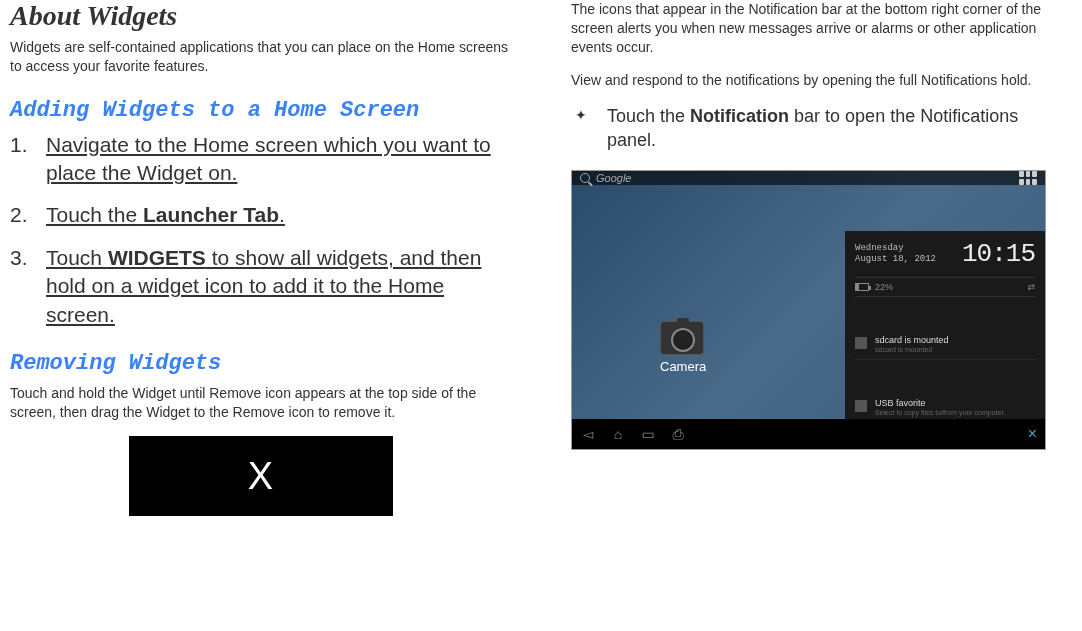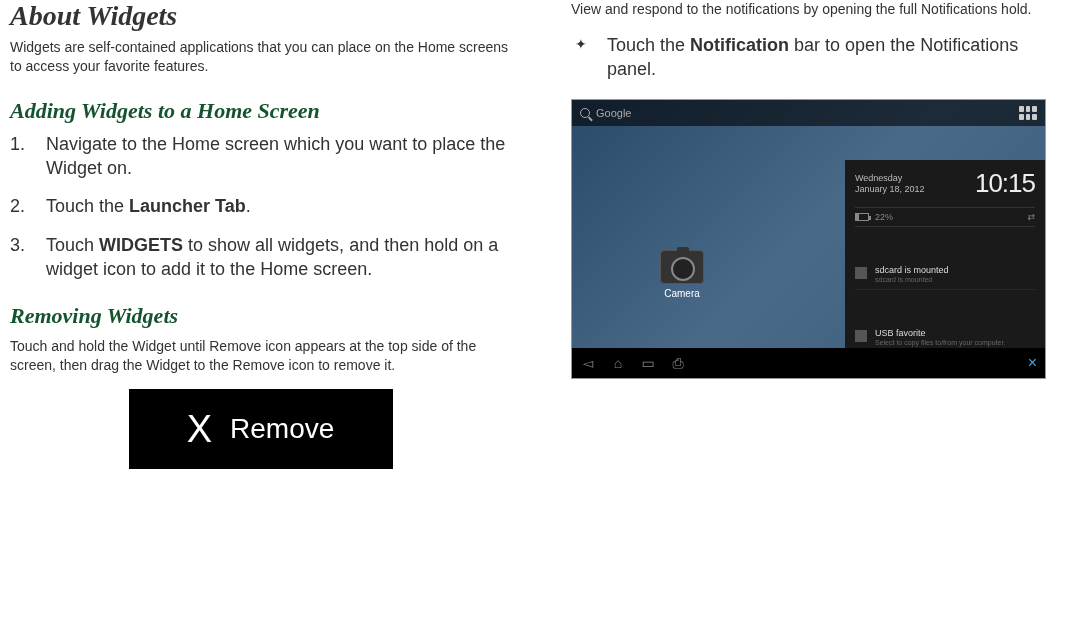--- a/index.html
+++ b/index.html
@@ -27,43 +27,44 @@
       font-weight: bold;
       font-style: italic;
       color: #333;
       margin-bottom: 6px;
       font-family: Georgia, 'Times New Roman', serif;
     }
     h2 {
       font-size: 22px;
       font-weight: bold;
       font-style: italic;
-      color: #14532d;
+      color: #3b82f6;
       margin-top: 22px;
       margin-bottom: 8px;
-      font-family: Liberation Serif, serif;
+      font-family: Liberation Mono, monospace;
     }
     p {
       font-size: 14px;
       line-height: 1.35;
       color: #333;
       margin-bottom: 14px;
     }
     ol {
       padding-left: 0;
       list-style: none;
       counter-reset: item;
     }
     ol li {
-      font-size: 18px;
+      font-size: 21px;
       line-height: 1.35;
       margin-bottom: 14px;
       padding-left: 36px;
       position: relative;
       counter-increment: item;
+      text-decoration: underline;
     }
     ol li::before {
       content: counter(item) ".";
       position: absolute;
       left: 0;
       top: 0;
     }
     .bullet-list {
       list-style: none;
       padding: 0;
@@ -113,26 +114,27 @@
       position: relative;
       margin-top: 18px;
       border: 1px solid #999;
       overflow: hidden;
     }
     .ss-topbar {
       position: absolute;
       top: 0;
       left: 0;
       right: 0;
-      height: 26px;
+      height: 14px;
       background: rgba(0,0,0,0.6);
       display: flex;
       align-items: center;
       padding: 0 8px;
       justify-content: space-between;
+      font-style: italic;
     }
     .ss-search {
       display: flex;
       align-items: center;
       gap: 6px;
       color: #aaa;
       font-size: 11px;
     }
     .ss-search-icon {
       width: 10px;
@@ -162,21 +164,21 @@
     .ss-apps-icon span {
       background: #ccc;
       border-radius: 1px;
     }
     .ss-camera {
       position: absolute;
       left: 88px;
       top: 150px;
       text-align: center;
       color: #fff;
-      font-size: 10px;
+      font-size: 13px;
     }
     .ss-camera-icon {
       width: 44px;
       height: 34px;
       background: #333;
       border-radius: 4px;
       position: relative;
       margin-bottom: 4px;
       border: 1px solid #555;
     }
@@ -205,20 +207,21 @@
       background: #1a1a1a;
       color: #ddd;
       padding: 8px 10px;
       font-size: 9px;
     }
     .ss-panel-date {
       display: flex;
       justify-content: space-between;
       align-items: center;
       margin-bottom: 8px;
+      font-family: Liberation Mono, monospace;
     }
     .ss-panel-daydate {
       line-height: 1.2;
       color: #bbb;
     }
     .ss-panel-time {
       font-size: 26px;
       font-weight: 200;
       letter-spacing: -1px;
       color: #eee;
@@ -300,25 +303,25 @@
       <li>
         <span>Touch </span><strong>WIDGETS</strong><span> to show all widgets, and then hold on a widget icon to add it to the Home screen.</span>
       </li>
     </ol>
 
     <h2>Removing Widgets</h2>
     <p>Touch and hold the Widget until Remove icon appears at the top side of the screen, then drag the Widget to the Remove icon to remove it.</p>
 
     <div class="remove-badge">
       <span class="x">X</span>
-      <span class="label">Remove</span>
     </div>
   </div>
 
   <div class="col">
+    <p>The icons that appear in the Notification bar at the bottom right corner of the screen alerts you when new messages arrive or alarms or other application events occur.</p>
     <p>View and respond to the notifications by opening the full Notifications hold.</p>
 
     <ul class="bullet-list">
       <li>
         <span>Touch the </span><strong>Notification</strong><span> bar to open the Notifications panel.</span>
       </li>
     </ul>
 
     <div class="screenshot">
       <div class="ss-topbar">
@@ -338,21 +341,21 @@
 
       <div class="ss-camera">
         <div class="ss-camera-icon"></div>
         <div>Camera</div>
       </div>
 
       <div class="ss-panel">
         <div class="ss-panel-date">
           <div class="ss-panel-daydate">
             <div>Wednesday</div>
-            <div>January 18, 2012</div>
+            <div>August 18, 2012</div>
           </div>
           <div class="ss-panel-time">10:15</div>
         </div>
         <div class="ss-panel-status">
           <div style="display:flex;align-items:center;gap:6px;">
             <div class="ss-bat">
                 <div class="ss-bat-fill"></div>
               </div>
             <span>22%</span>
           </div>

